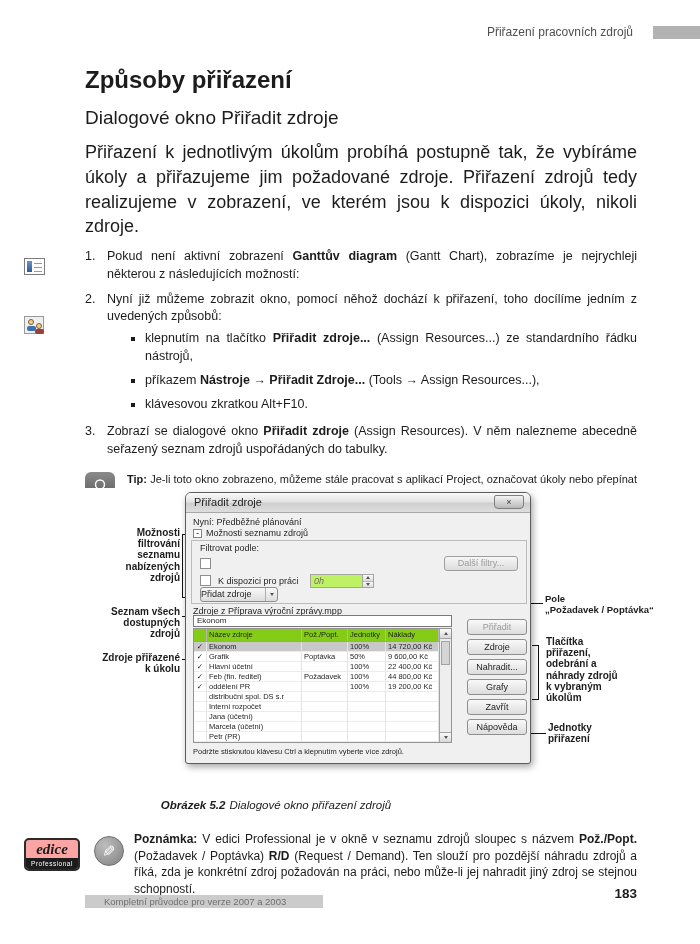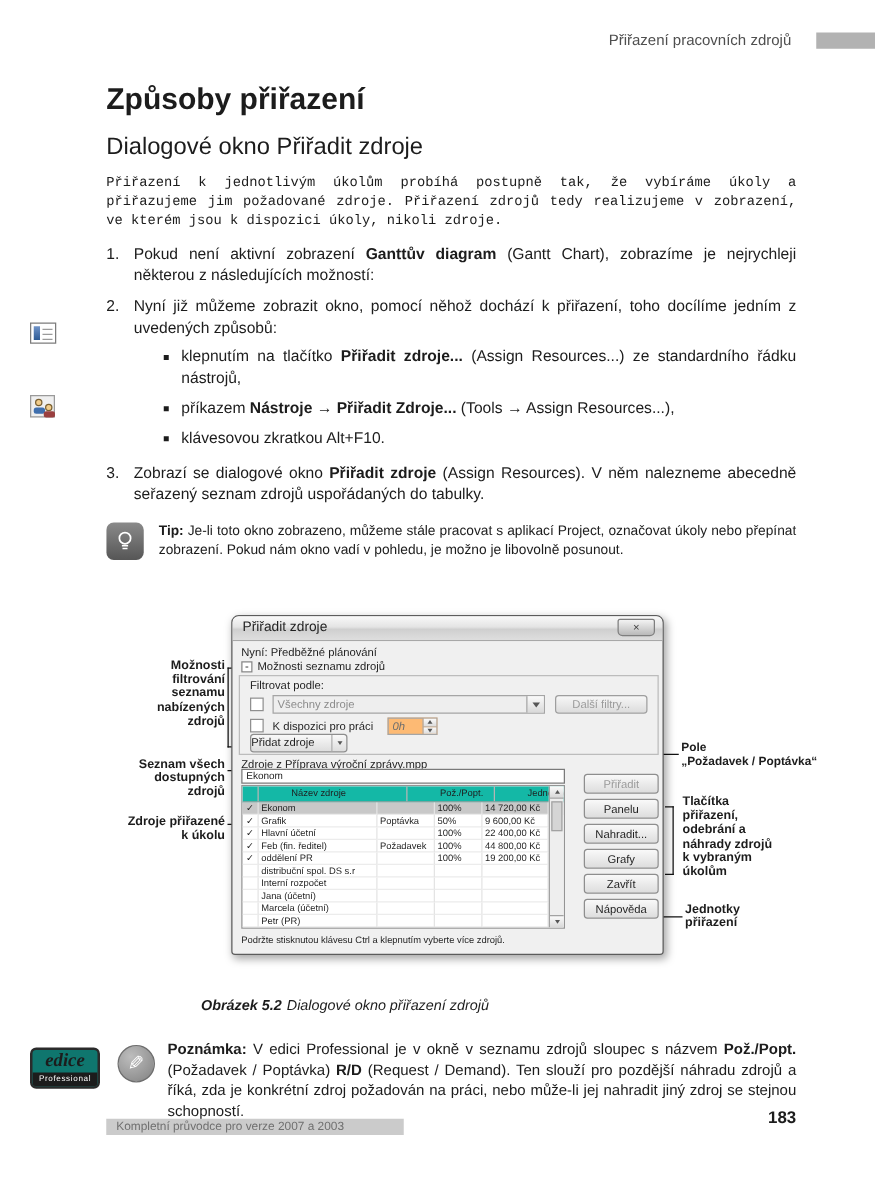--- a/index.html
+++ b/index.html
@@ -12,21 +12,21 @@
   .running-head{position:absolute;top:25px;right:0;height:14px;}
   .rh-text{position:absolute;right:67px;top:0;font-size:12px;color:#4f4f4f;white-space:nowrap;}
   .rh-block{position:absolute;right:0;top:1px;width:47px;height:13px;background:var(--runblock,#b2b2b2);}
 
   
   .content{position:absolute;left:85px;top:66px;width:552px;height:422px;overflow:hidden;}
   h1.title{font-size:24px;font-weight:bold;margin-bottom:13px;}
   h2.subtitle{font-size:19px;font-weight:normal;margin-bottom:11px;}
   .runs{font-size:12.5px;line-height:1.38;text-align:justify;}
   .runs b{font-weight:bold;}
-  p.intro{font-size:11px;line-height:1.38;text-align:justify;margin-bottom:9px;font-family:Liberation Mono, monospace;}
+  p.intro{font-size:18px;line-height:1.38;text-align:justify;margin-bottom:9px;}
   .num-item{display:flex;margin-bottom:3px;}
   .num{flex:none;width:22px;font-size:12.5px;line-height:1.38;}
   .num-body{flex:1;}
   .num-body>.runs{margin-bottom:5px;}
   .bullet-item{display:flex;margin:3px 0 7px 24px;}
   .sq{flex:none;width:4px;height:4px;background:#1c1c1c;margin:7px 10px 0 0;}
   .bullet-item .runs{flex:1;}
 
   
   .margin-icon{position:absolute;left:24px;background:#fff;}
@@ -80,67 +80,67 @@
   .exp-box{width:9px;height:9px;border:1px solid #848484;background:#fff;font-size:9px;line-height:7px;text-align:center;}
   .dlg-group{position:absolute;left:5px;top:27px;width:336px;height:64px;border:1px solid #bcbcbc;}
   .fg-label{position:absolute;left:8px;top:2px;}
   .checkbox{position:absolute;width:11px;height:11px;border:1px solid #8f8f8f;background:#fff;}
   .fg-check1{left:8px;top:17px;}
   .fg-combo{position:absolute;left:26px;top:15px;width:218px;height:15px;border:1px solid #a5a5a5;background:#eeeeee;color:#8c8c8c;line-height:13px;padding-left:3px;}
   .combo-btn{position:absolute;right:0;top:0;width:14px;height:13px;background:linear-gradient(#fafafa,#d9d9d9);border-left:1px solid #a5a5a5;display:flex;align-items:center;justify-content:center;}
   .fg-morefilters{position:absolute;left:252px;top:15px;width:74px;height:15px;border:1px solid #9e9e9e;border-radius:3px;background:linear-gradient(180deg,#f7f7f7,#dcdcdc);color:#9b9b9b;text-align:center;line-height:13px;}
   .fg-check2{left:8px;top:34px;}
   .fg-avail{position:absolute;left:26px;top:35px;}
-  .fg-spin{position:absolute;left:118px;top:33px;width:40px;height:14px;border:1px solid #a5a5a5;background:#fdba74;font-style:italic;}
+  .fg-spin{position:absolute;left:118px;top:33px;width:64px;height:14px;border:1px solid #a5a5a5;background:#bef264;font-style:italic;}
   .spin-val{position:absolute;left:3px;top:0;line-height:12px;color:#6e6e6e;}
   .spin-btns{position:absolute;right:0;top:0;width:11px;height:12px;border-left:1px solid #a5a5a5;display:flex;flex-direction:column;}
   .spin-btns span{flex:1;display:flex;align-items:center;justify-content:center;background:linear-gradient(#fafafa,#dcdcdc);}
   .spin-btns span:first-child{border-bottom:1px solid #b5b5b5;}
   .fg-add{position:absolute;left:8px;top:46px;width:78px;height:15px;border:1px solid #8e8e8e;border-radius:3px;background:linear-gradient(180deg,#f9f9f9,#dddddd);display:flex;align-items:center;}
   .fg-add .lbl{flex:1;text-align:left;line-height:13px;}
   .fg-add .arr{width:12px;border-left:1px solid #aeaeae;display:flex;align-items:center;justify-content:center;height:100%;}
   .tri-down{width:0;height:0;border-left:3px solid transparent;border-right:3px solid transparent;border-top:4px solid #555;}
   .tri-up{width:0;height:0;border-left:3px solid transparent;border-right:3px solid transparent;border-bottom:4px solid #555;}
   .tri-sm.tri-down{border-left-width:2px;border-right-width:2px;border-top-width:3px;}
   .tri-sm.tri-up{border-left-width:2px;border-right-width:2px;border-bottom-width:3px;}
   .dlg-from{position:absolute;left:7px;top:93px;}
   .dlg-edit{position:absolute;left:7px;top:102px;width:259px;height:12px;border:1px solid #7a7a7a;background:#fff;font-size:8px;line-height:10px;padding-left:3px;}
   .res-table{position:absolute;left:7px;top:115px;width:259px;height:115px;border:1px solid #949494;background:#fff;overflow:hidden;}
   .thead,.trow{display:grid;grid-template-columns:13px 95px 46px 38px 53px;}
-  .thead{height:13px;background:#14b8a6;border-bottom:1px solid #9e9e9e;gap:24px;}
+  .thead{height:13px;background:#84cc16;border-bottom:1px solid #9e9e9e;}
   .thead .tcell{font-size:7.5px;line-height:12px;border-right:1px solid #b5b5b5;padding-left:2px;overflow:hidden;white-space:nowrap;}
   .trow{height:10px;}
   .trow .tcell{font-size:7.5px;line-height:9px;border-right:1px solid #e4e4e4;border-bottom:1px solid #ececec;padding-left:2px;overflow:hidden;white-space:nowrap;}
   .trow.sel{background:var(--sel,#c8c8c8);}
   .c-chk{text-align:center;padding-left:0 !important;}
   .scrollbar{position:absolute;right:0;top:0;bottom:0;width:12px;border-left:1px solid #a2a2a2;background:#eeeeee;}
   .sb-up,.sb-down{position:absolute;left:0;right:0;height:10px;background:linear-gradient(#fbfbfb,#d8d8d8);display:flex;align-items:center;justify-content:center;}
   .sb-up{top:0;border-bottom:1px solid #a2a2a2;}
   .sb-down{bottom:0;border-top:1px solid #a2a2a2;}
   .sb-thumb{position:absolute;left:1px;right:1px;top:12px;height:24px;background:#d5d5d5;border:1px solid #a2a2a2;}
   .dlg-hint{position:absolute;left:7px;top:234px;font-size:7.5px;}
   .dlg-btn{position:absolute;left:281px;width:60px;height:16px;border:1px solid #8e8e8e;border-radius:3px;background:linear-gradient(180deg,#f9f9f9,#dddddd);font-size:9px;text-align:center;line-height:14px;color:#1f1f1f;}
   .dlg-btn.disabled{color:#9b9b9b;}
   .btn0{top:106px}.btn1{top:126px}.btn2{top:146px}.btn3{top:166px}.btn4{top:186px}.btn5{top:206px}
 
   
   .caption{position:absolute;left:0;top:799px;width:552px;text-align:center;font-size:11.5px;font-style:italic;}
   .caption .cap-label{font-weight:bold;margin-right:4px;}
 
   
-  .edice{position:absolute;left:24px;top:838px;width:56px;height:33px;border:2px solid #2b2b2b;border-radius:5px;background:#0f766e;overflow:hidden;}
+  .edice{position:absolute;left:24px;top:838px;width:56px;height:33px;border:2px solid #2b2b2b;border-radius:5px;background:#fca5a5;overflow:hidden;}
   .edice-top{font-family:"Liberation Serif",serif;font-style:italic;font-weight:bold;font-size:15px;text-align:center;line-height:19px;}
   .edice-bottom{position:absolute;left:0;right:0;bottom:0;height:11px;background:#1c1c1c;color:#fff;font-size:6.5px;text-align:center;line-height:11px;letter-spacing:0.5px;}
   .note-icon{position:absolute;left:94px;top:836px;width:30px;height:30px;border-radius:50%;background:radial-gradient(circle at 35% 30%,#bdbdbd,#818181);border:1px solid #6e6e6e;display:flex;align-items:center;justify-content:center;}
   .note-icon span{color:#fff;font-size:16px;transform:scaleX(-1);}
   .note-text{position:absolute;left:134px;top:831px;width:503px;font-size:12px;line-height:1.38;text-align:justify;}
   .note-text b{font-weight:bold;}
 
   
-  .footer-bar{position:absolute;left:85px;top:895px;width:238px;height:13px;background:var(--footbar,#cbcbcb);font-size:9.5px;line-height:13px;color:#6f6f6f;padding-left:8px;}
+  .footer-bar{position:absolute;left:85px;top:895px;width:238px;height:13px;background:var(--footbar,#cbcbcb);font-size:9.5px;line-height:13px;color:#6f6f6f;padding-left:19px;}
   .page-number{position:absolute;right:63px;top:886px;font-size:13.5px;font-weight:bold;}
 </style>
 </head>
 <body>
 
 <div class="page">
 
   <div class="running-head">
     <span class="rh-text">Přiřazení pracovních zdrojů</span>
     <span class="rh-block"></span>
@@ -254,26 +254,20 @@
         <div class="dlg-task">Nyní: Předběžné plánování</div>
 
         <div class="dlg-exp">
           <span class="exp-box">-</span>
           <span>Možnosti seznamu zdrojů</span>
         </div>
 
         <div class="dlg-group">
           <div class="fg-label">Filtrovat podle:</div>
           <div class="checkbox fg-check1"></div>
-          <div class="fg-combo">
-            <span>Všechny zdroje</span>
-            <span class="combo-btn">
-                <span class="tri-down"></span>
-              </span>
-          </div>
           <div class="fg-morefilters">Další filtry...</div>
           <div class="checkbox fg-check2"></div>
           <div class="fg-avail">K dispozici pro práci</div>
           <div class="fg-spin">
             <span class="spin-val">0h</span>
             <span class="spin-btns">
               <span>
                   <i class="tri-up tri-sm"></i>
                 </span>
               <span>
@@ -379,21 +373,21 @@
             <span class="sb-thumb"></span>
             <span class="sb-down">
                 <i class="tri-down tri-sm"></i>
               </span>
           </div>
         </div>
 
         <div class="dlg-hint">Podržte stisknutou klávesu Ctrl a klepnutím vyberte více zdrojů.</div>
 
         <div class="dlg-btn btn0 disabled">Přiřadit</div>
-        <div class="dlg-btn btn1">Panelu</div>
+        <div class="dlg-btn btn1">Zdroje</div>
         <div class="dlg-btn btn2">Nahradit...</div>
         <div class="dlg-btn btn3">Grafy</div>
         <div class="dlg-btn btn4">Zavřít</div>
         <div class="dlg-btn btn5">Nápověda</div>
       </div>
     </div>
   </div>
 
   <div class="caption">
     <span class="cap-label">Obrázek 5.2</span><span>Dialogové okno přiřazení zdrojů</span>

